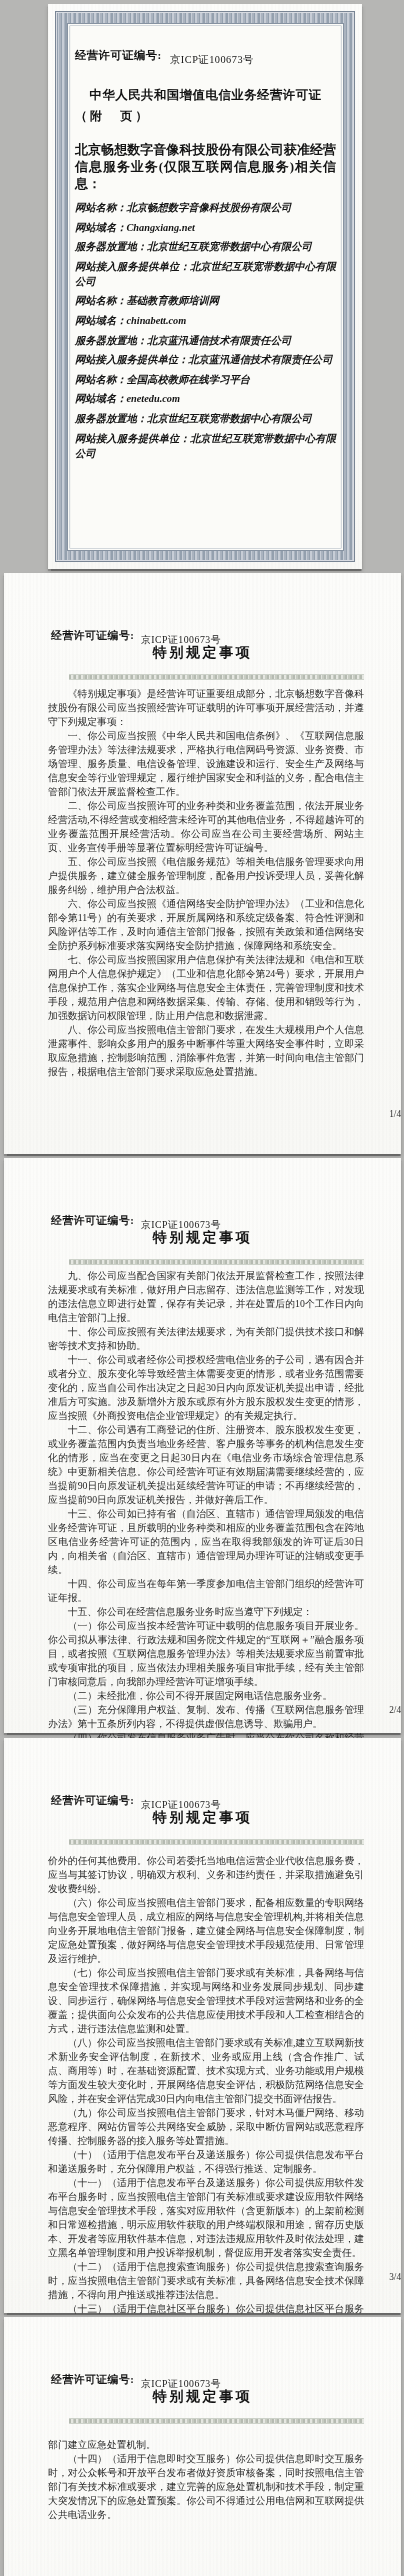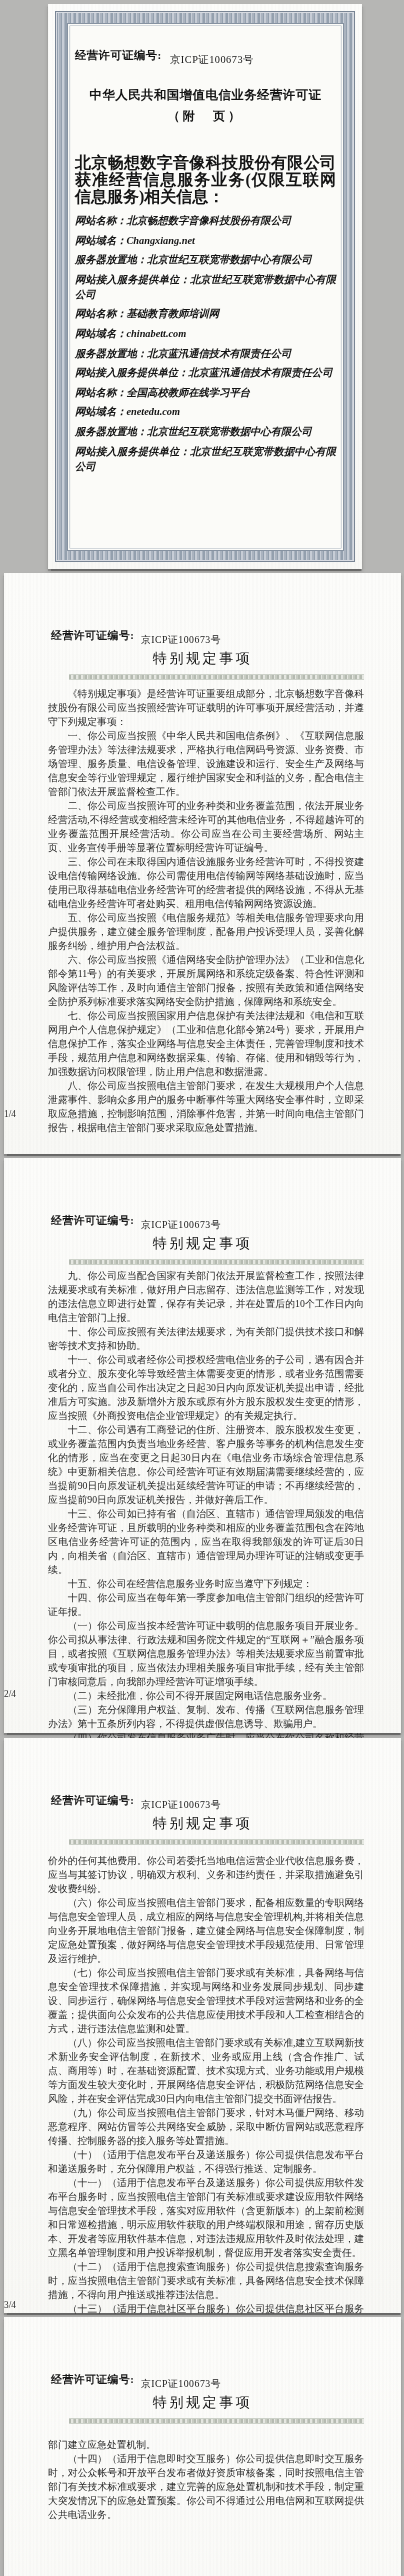--- a/index.html
+++ b/index.html
@@ -29,53 +29,53 @@
   .cert-inner{
     position:absolute;left:18.5px;top:18.5px;right:18.5px;bottom:18.5px;
     background:#fbfbf8;border:1px solid #8692a1;
     box-shadow:inset 0 0 0 1.5px #fbfbf8, inset 0 0 0 2.1px #a9b2be;
   }
   .cert-content{position:absolute;left:27px;right:26px;top:23px;bottom:23px;color:#141414;}
   .cert-licrow{margin-top:20.6px;white-space:nowrap;}
   .cert-lic-label{font-size:11.3px;font-weight:700;letter-spacing:0.5px;}
   .cert-lic-value{font-size:10.3px;margin-left:8.2px;position:relative;top:4.6px;letter-spacing:0.5px;}
   .cert-title{margin-top:24px;text-align:center;font-size:12.4px;font-weight:700;letter-spacing:0.5px;white-space:nowrap;}
-  .cert-subtitle{margin-top:4.1px;text-align:center;font-size:12px;font-weight:700;letter-spacing:3.1px;}
-  .cert-intro{margin-top:29px;font-size:16px;line-height:17px;font-weight:600;text-align:justify;}
+  .cert-subtitle{margin-top:4.1px;font-size:12px;font-weight:700;letter-spacing:3.1px;}
+  .cert-intro{margin-top:16px;font-size:13px;line-height:17px;font-weight:600;text-align:justify;}
   .cert-entries{margin-top:8.2px;}
   .cert-entries p{margin:0 0 4.6px 0;font-size:10.3px;line-height:15px;font-weight:600;text-align:justify;font-style:italic;}
   
   .prov{left:4.1px;width:397px;}
   #p2{top:573px;height:581px;}
   #p3{top:1158px;height:575px;}
   #p4{top:1738px;height:575px;}
   #p5{top:2317px;height:556px;}
   .prov-header{position:absolute;left:47px;top:56px;white-space:nowrap;color:#181818;}
   .prov-lic-label{font-size:10.8px;font-weight:700;letter-spacing:0.5px;}
   .prov-lic-value{font-size:9.8px;margin-left:6.7px;position:relative;top:3.6px;letter-spacing:0.5px;}
-  .prov-title{position:absolute;left:0;right:0;top:77px;text-align:center;
-    font-size:14px;font-weight:400;letter-spacing:2.6px;color:#141414;}
+  .prov-title{position:absolute;left:0;right:0;top:71px;text-align:center;
+    font-size:14px;font-weight:700;letter-spacing:2.6px;color:#141414;}
   .divider{
     position:absolute;left:65px;top:101px;width:295px;height:4.1px;
     background:repeating-linear-gradient(90deg,#aeb4aa 0 2.1px,#e4e6e0 2.1px 3.6px,#c2c7bd 3.6px 5.2px);
     border-top:0.5px solid #c9cec5;border-bottom:0.5px solid #c9cec5;opacity:.9;
   }
   .prov-body{
     position:absolute;left:44px;right:37px;top:114px;
     font-size:9.8px;line-height:14px;text-align:justify;color:#262626;
   }
   #p3 .prov-body{top:111px;}
   #p4 .prov-body{top:116px;}
   #p5 .prov-body{top:121px;}
   .prov-body p{margin:0;text-indent:2em;}
   .prov-body p.cont{text-indent:0;}
-  .page-num{position:absolute;left:0;right:0;text-align:left;font-size:9.3px;color:#2c2c2c;}
+  .page-num{position:absolute;left:0;right:0;text-align:right;font-size:9.3px;color:#2c2c2c;}
   #p2 .page-num{top:536px;}
-  #p3 .page-num{top:531px;}
-  #p4 .page-num{top:562px;}
+  #p3 .page-num{top:547px;}
+  #p4 .page-num{top:534px;}
 </style>
 </head>
 <body>
 
 <div class="canvas">
 
   <div class="sheet" id="p1">
     <div class="cert-band"></div>
     <div class="cert-inner"></div>
     <div class="cert-content">
@@ -105,43 +105,42 @@
   <div class="sheet prov" id="p2">
     <div class="prov-header">
       <span class="prov-lic-label">经营许可证编号:</span><span class="prov-lic-value">京ICP证100673号</span>
     </div>
     <div class="prov-title">特别规定事项</div>
     <div class="divider"></div>
     <div class="prov-body">
       <p>《特别规定事项》是经营许可证重要组成部分，北京畅想数字音像科技股份有限公司应当按照经营许可证载明的许可事项开展经营活动，并遵守下列规定事项：</p>
       <p>一、你公司应当按照《中华人民共和国电信条例》、《互联网信息服务管理办法》等法律法规要求，严格执行电信网码号资源、业务资费、市场管理、服务质量、电信设备管理、设施建设和运行、安全生产及网络与信息安全等行业管理规定，履行维护国家安全和利益的义务，配合电信主管部门依法开展监督检查工作。</p>
       <p>二、你公司应当按照许可的业务种类和业务覆盖范围，依法开展业务经营活动,不得经营或变相经营未经许可的其他电信业务，不得超越许可的业务覆盖范围开展经营活动。你公司应当在公司主要经营场所、网站主页、业务宣传手册等显著位置标明经营许可证编号。</p>
-      <p>三、你公司在未取得国内通信设施服务业务经营许可时，不得投资建设电信传输网络设施。你公司需使用电信传输网等网络基础设施时，应当使用已取得基础电信业务经营许可的经营者提供的网络设施，不得从无基础电信业务经营许可者处购买、租用电信传输网网络资源设施。</p>
       <p>五、你公司应当按照《电信服务规范》等相关电信服务管理要求向用户提供服务，建立健全服务管理制度，配备用户投诉受理人员，妥善化解服务纠纷，维护用户合法权益。</p>
       <p>六、你公司应当按照《通信网络安全防护管理办法》（工业和信息化部令第11号）的有关要求，开展所属网络和系统定级备案、符合性评测和风险评估等工作，及时向通信主管部门报备，按照有关政策和通信网络安全防护系列标准要求落实网络安全防护措施，保障网络和系统安全。</p>
       <p>七、你公司应当按照国家用户信息保护有关法律法规和《电信和互联网用户个人信息保护规定》（工业和信息化部令第24号）要求，开展用户信息保护工作，落实企业网络与信息安全主体责任，完善管理制度和技术手段，规范用户信息和网络数据采集、传输、存储、使用和销毁等行为，加强数据访问权限管理，防止用户信息和数据泄露。</p>
       <p>八、你公司应当按照电信主管部门要求，在发生大规模用户个人信息泄露事件、影响众多用户的服务中断事件等重大网络安全事件时，立即采取应急措施，控制影响范围，消除事件危害，并第一时间向电信主管部门报告，根据电信主管部门要求采取应急处置措施。</p>
     </div>
     <div class="page-num">1/4</div>
   </div>
 
   <div class="sheet prov" id="p3">
     <div class="prov-header">
       <span class="prov-lic-label">经营许可证编号:</span><span class="prov-lic-value">京ICP证100673号</span>
     </div>
     <div class="prov-title">特别规定事项</div>
     <div class="divider"></div>
     <div class="prov-body">
       <p>九、你公司应当配合国家有关部门依法开展监督检查工作，按照法律法规要求或有关标准，做好用户日志留存、违法信息监测等工作，对发现的违法信息立即进行处置，保存有关记录，并在处置后的10个工作日内向电信主管部门上报。</p>
       <p>十、你公司应按照有关法律法规要求，为有关部门提供技术接口和解密等技术支持和协助。</p>
       <p>十一、你公司或者经你公司授权经营电信业务的子公司，遇有因合并或者分立、股东变化等导致经营主体需要变更的情形，或者业务范围需要变化的，应当自公司作出决定之日起30日内向原发证机关提出申请，经批准后方可实施。涉及新增外方股东或原有外方股东股权发生变更的情形，应当按照《外商投资电信企业管理规定》的有关规定执行。</p>
       <p>十二、你公司遇有工商登记的住所、注册资本、股东股权发生变更，或业务覆盖范围内负责当地业务经营、客户服务等事务的机构信息发生变化的情形，应当在变更之日起30日内在《电信业务市场综合管理信息系统》中更新相关信息。你公司经营许可证有效期届满需要继续经营的，应当提前90日向原发证机关提出延续经营许可证的申请；不再继续经营的，应当提前90日向原发证机关报告，并做好善后工作。</p>
       <p>十三、你公司如已持有省（自治区、直辖市）通信管理局颁发的电信业务经营许可证，且所载明的业务种类和相应的业务覆盖范围包含在跨地区电信业务经营许可证的范围内，应当在取得我部颁发的许可证后30日内，向相关省（自治区、直辖市）通信管理局办理许可证的注销或变更手续。</p>
+      <p>十四、你公司应当在每年第一季度参加电信主管部门组织的经营许可证年报。</p>
       <p>十五、你公司在经营信息服务业务时应当遵守下列规定：</p>
-      <p>十四、你公司应当在每年第一季度参加电信主管部门组织的经营许可证年报。</p>
       <p>（一）你公司应当按本经营许可证中载明的信息服务项目开展业务。你公司拟从事法律、行政法规和国务院文件规定的“互联网＋”融合服务项目，或者按照《互联网信息服务管理办法》等相关法规要求应当前置审批或专项审批的项目，应当依法办理相关服务项目审批手续，经有关主管部门审核同意后，向我部办理经营许可证增项手续。</p>
       <p>（二）未经批准，你公司不得开展固定网电话信息服务业务。</p>
       <p>（三）充分保障用户权益、复制、发布、传播《互联网信息服务管理办法》第十五条所列内容，不得提供虚假信息诱导、欺骗用户。</p>
       <p>（四）你公司发布信息服务业务广告时，应当公布你公司名称和经营许可证编号，且不得含有悖于社会良好风尚、损害人民群众尤其是青少年身心健康的内容。</p>
       <p>（五）你公司向用户收费应当做到准确、合理，不得向用户收取信息服务项目中明码标</p>
     </div>
     <div class="page-num">2/4</div>
   </div>
 
   <div class="sheet prov" id="p4">

